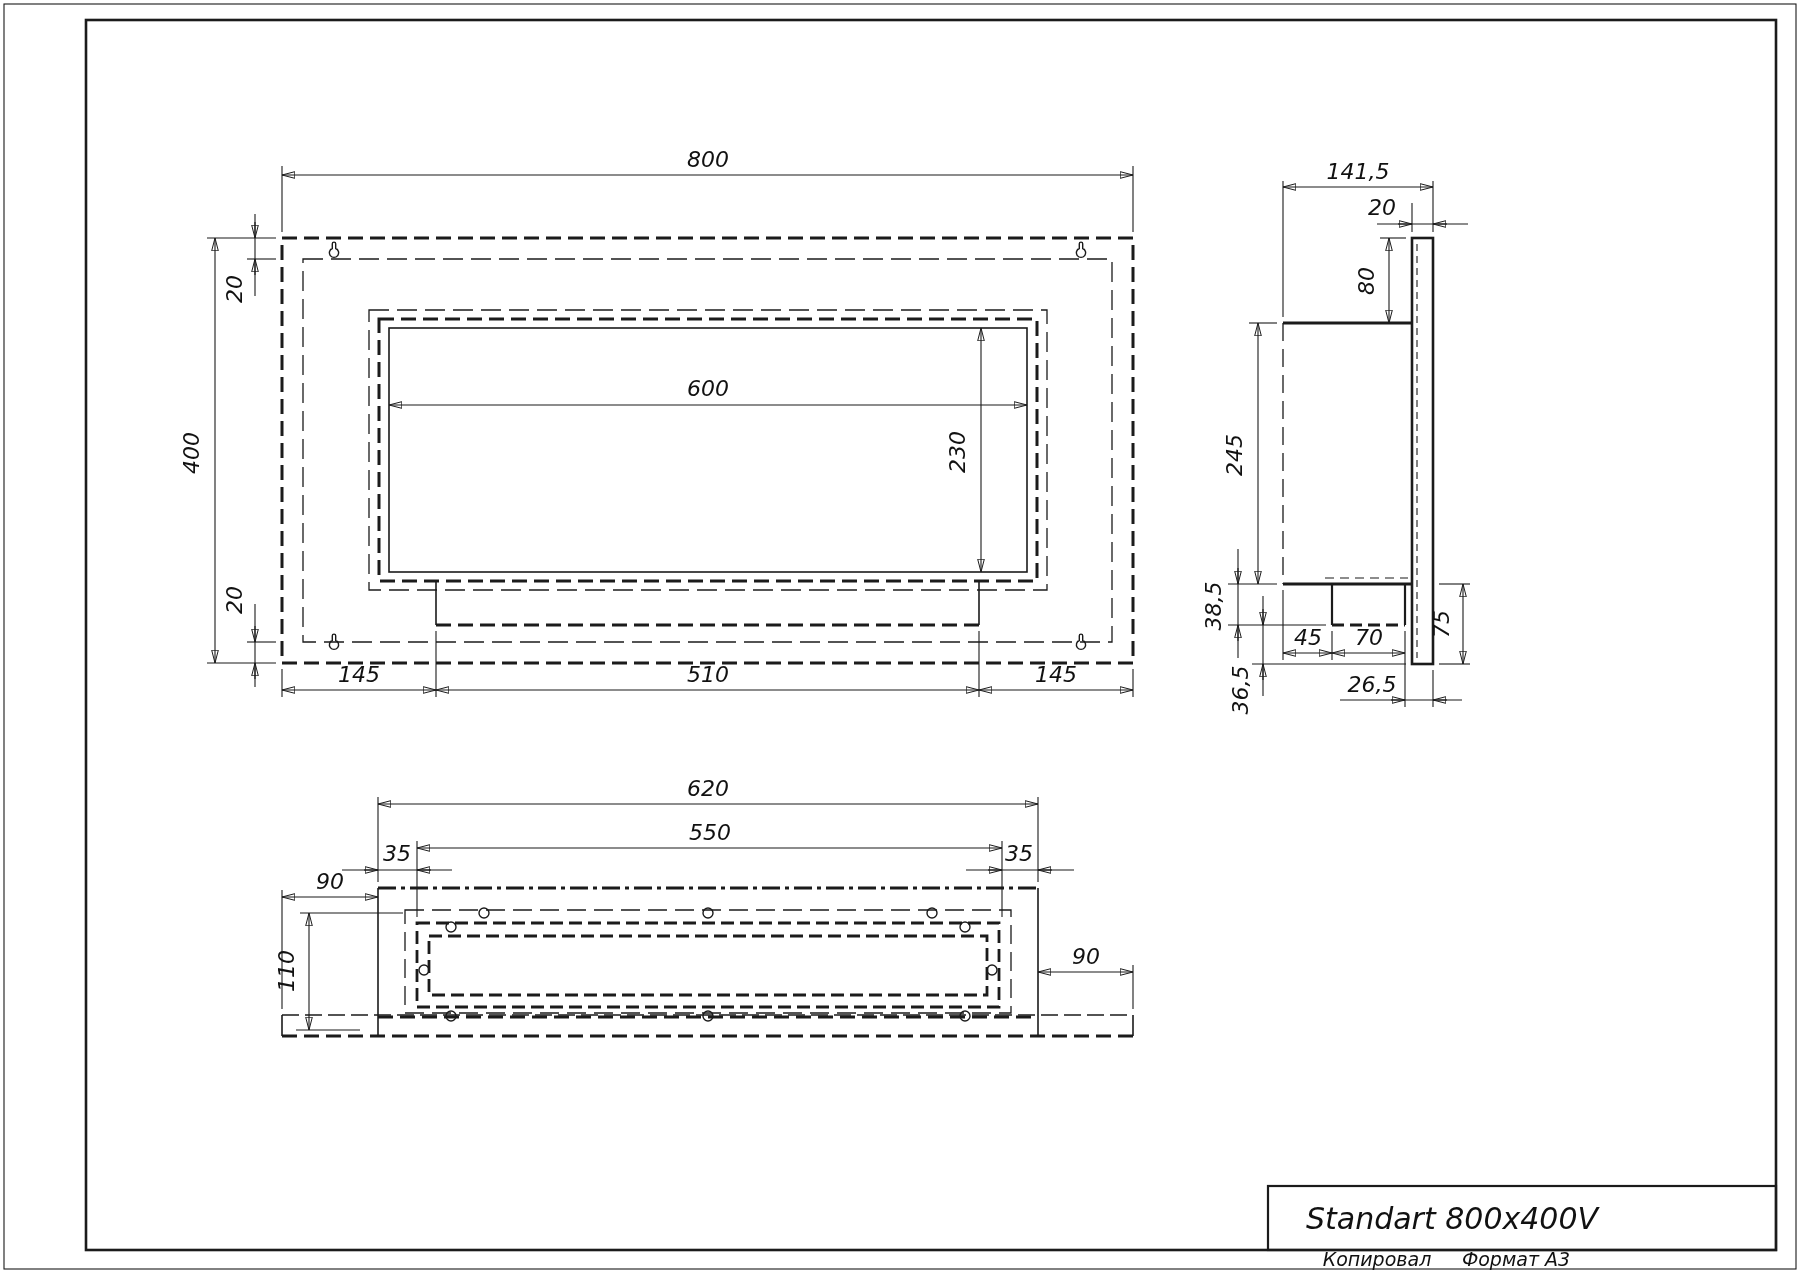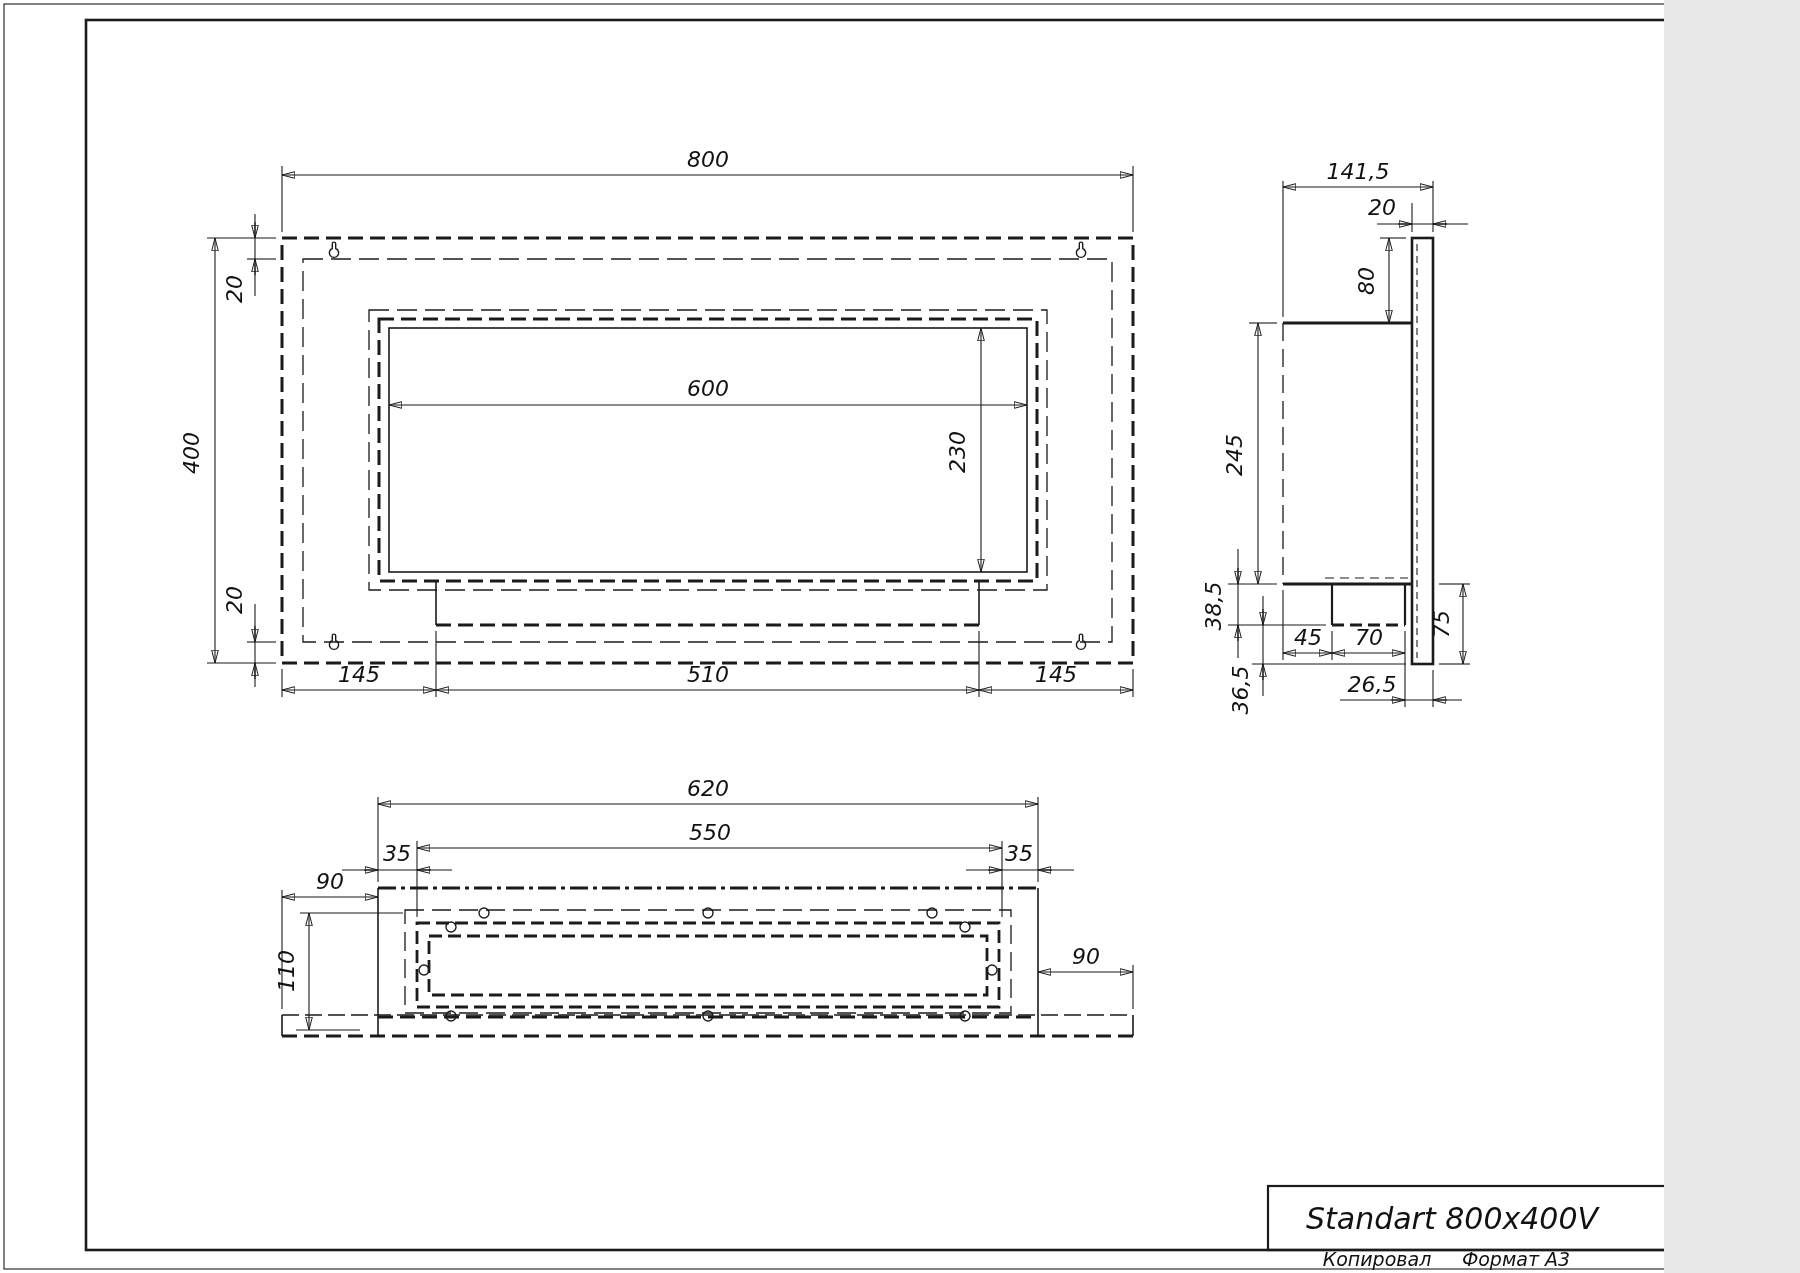--- a/index.html
+++ b/index.html
@@ -1,16 +1,16 @@
 <!DOCTYPE html>
 <html><head>
 <meta charset="utf-8">
 <style>
   html,body{margin:0;padding:0;background:#e8e8e8;}
-  .sheet{position:relative;width:1664px;height:1273px;background:#ffffff;overflow:hidden;
+  .sheet{position:relative;width:1800px;height:1273px;background:#ffffff;overflow:hidden;
          font-family:"DejaVu Sans", sans-serif;}
   svg{position:absolute;left:0;top:0;}
   svg line, svg rect, svg path, svg circle{stroke:#1b1b1b;fill:none;}
   .thin{stroke-width:1.1;}
   .dim{stroke-width:1.1;}
   .obj{stroke-width:3;}
   .med{stroke-width:1.6;}
   text{fill:#111;font-style:italic;font-family:"DejaVu Sans", sans-serif;
        font-size:22px;text-anchor:middle;}
   .title-text{font-size:30px;}

